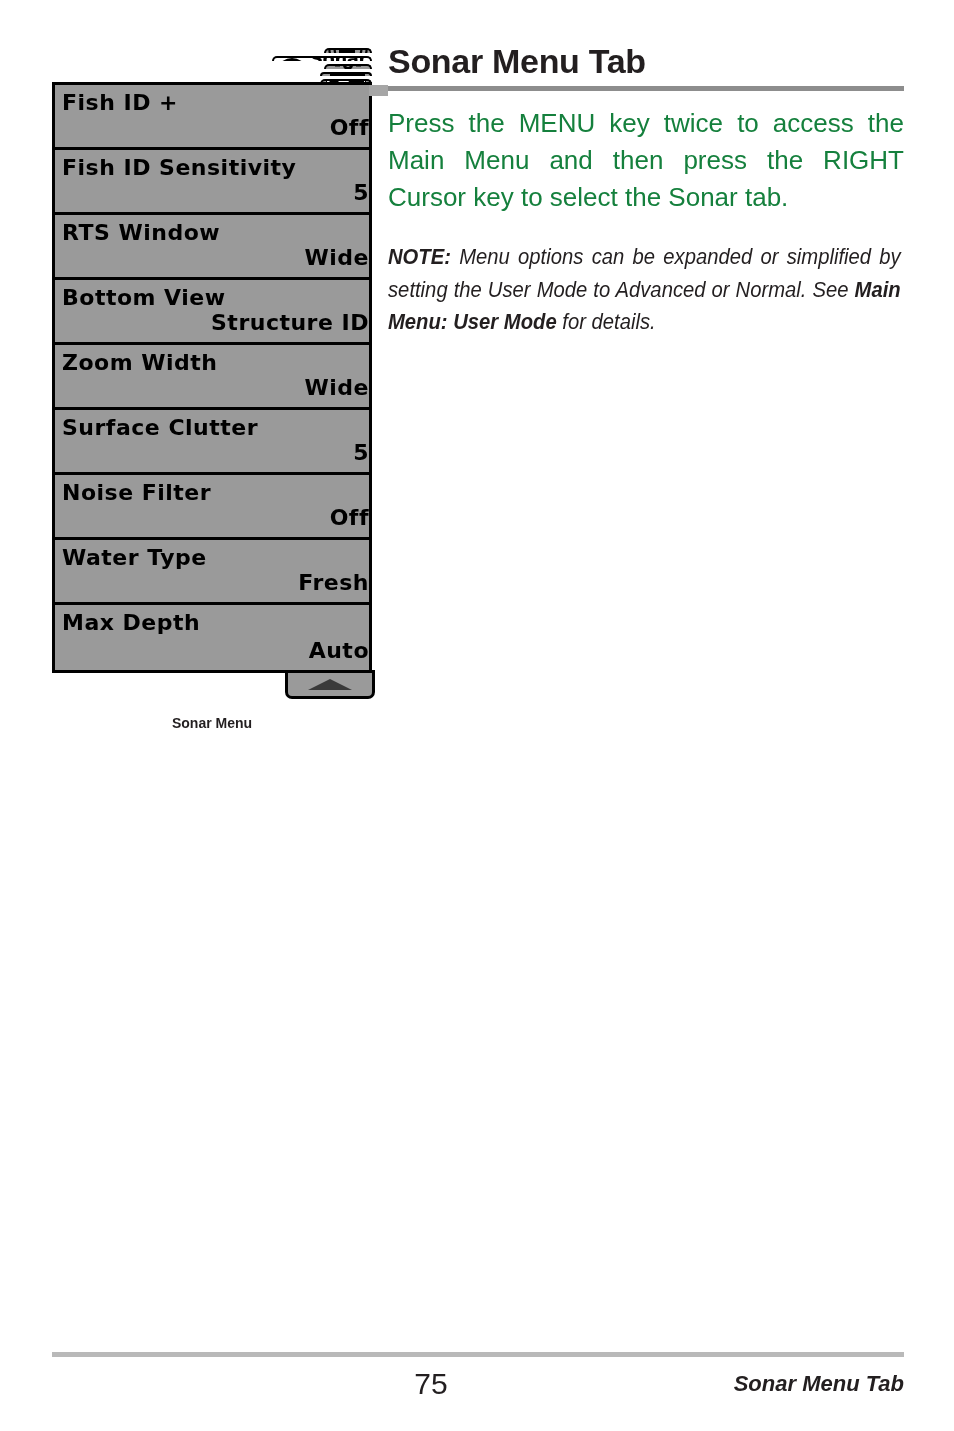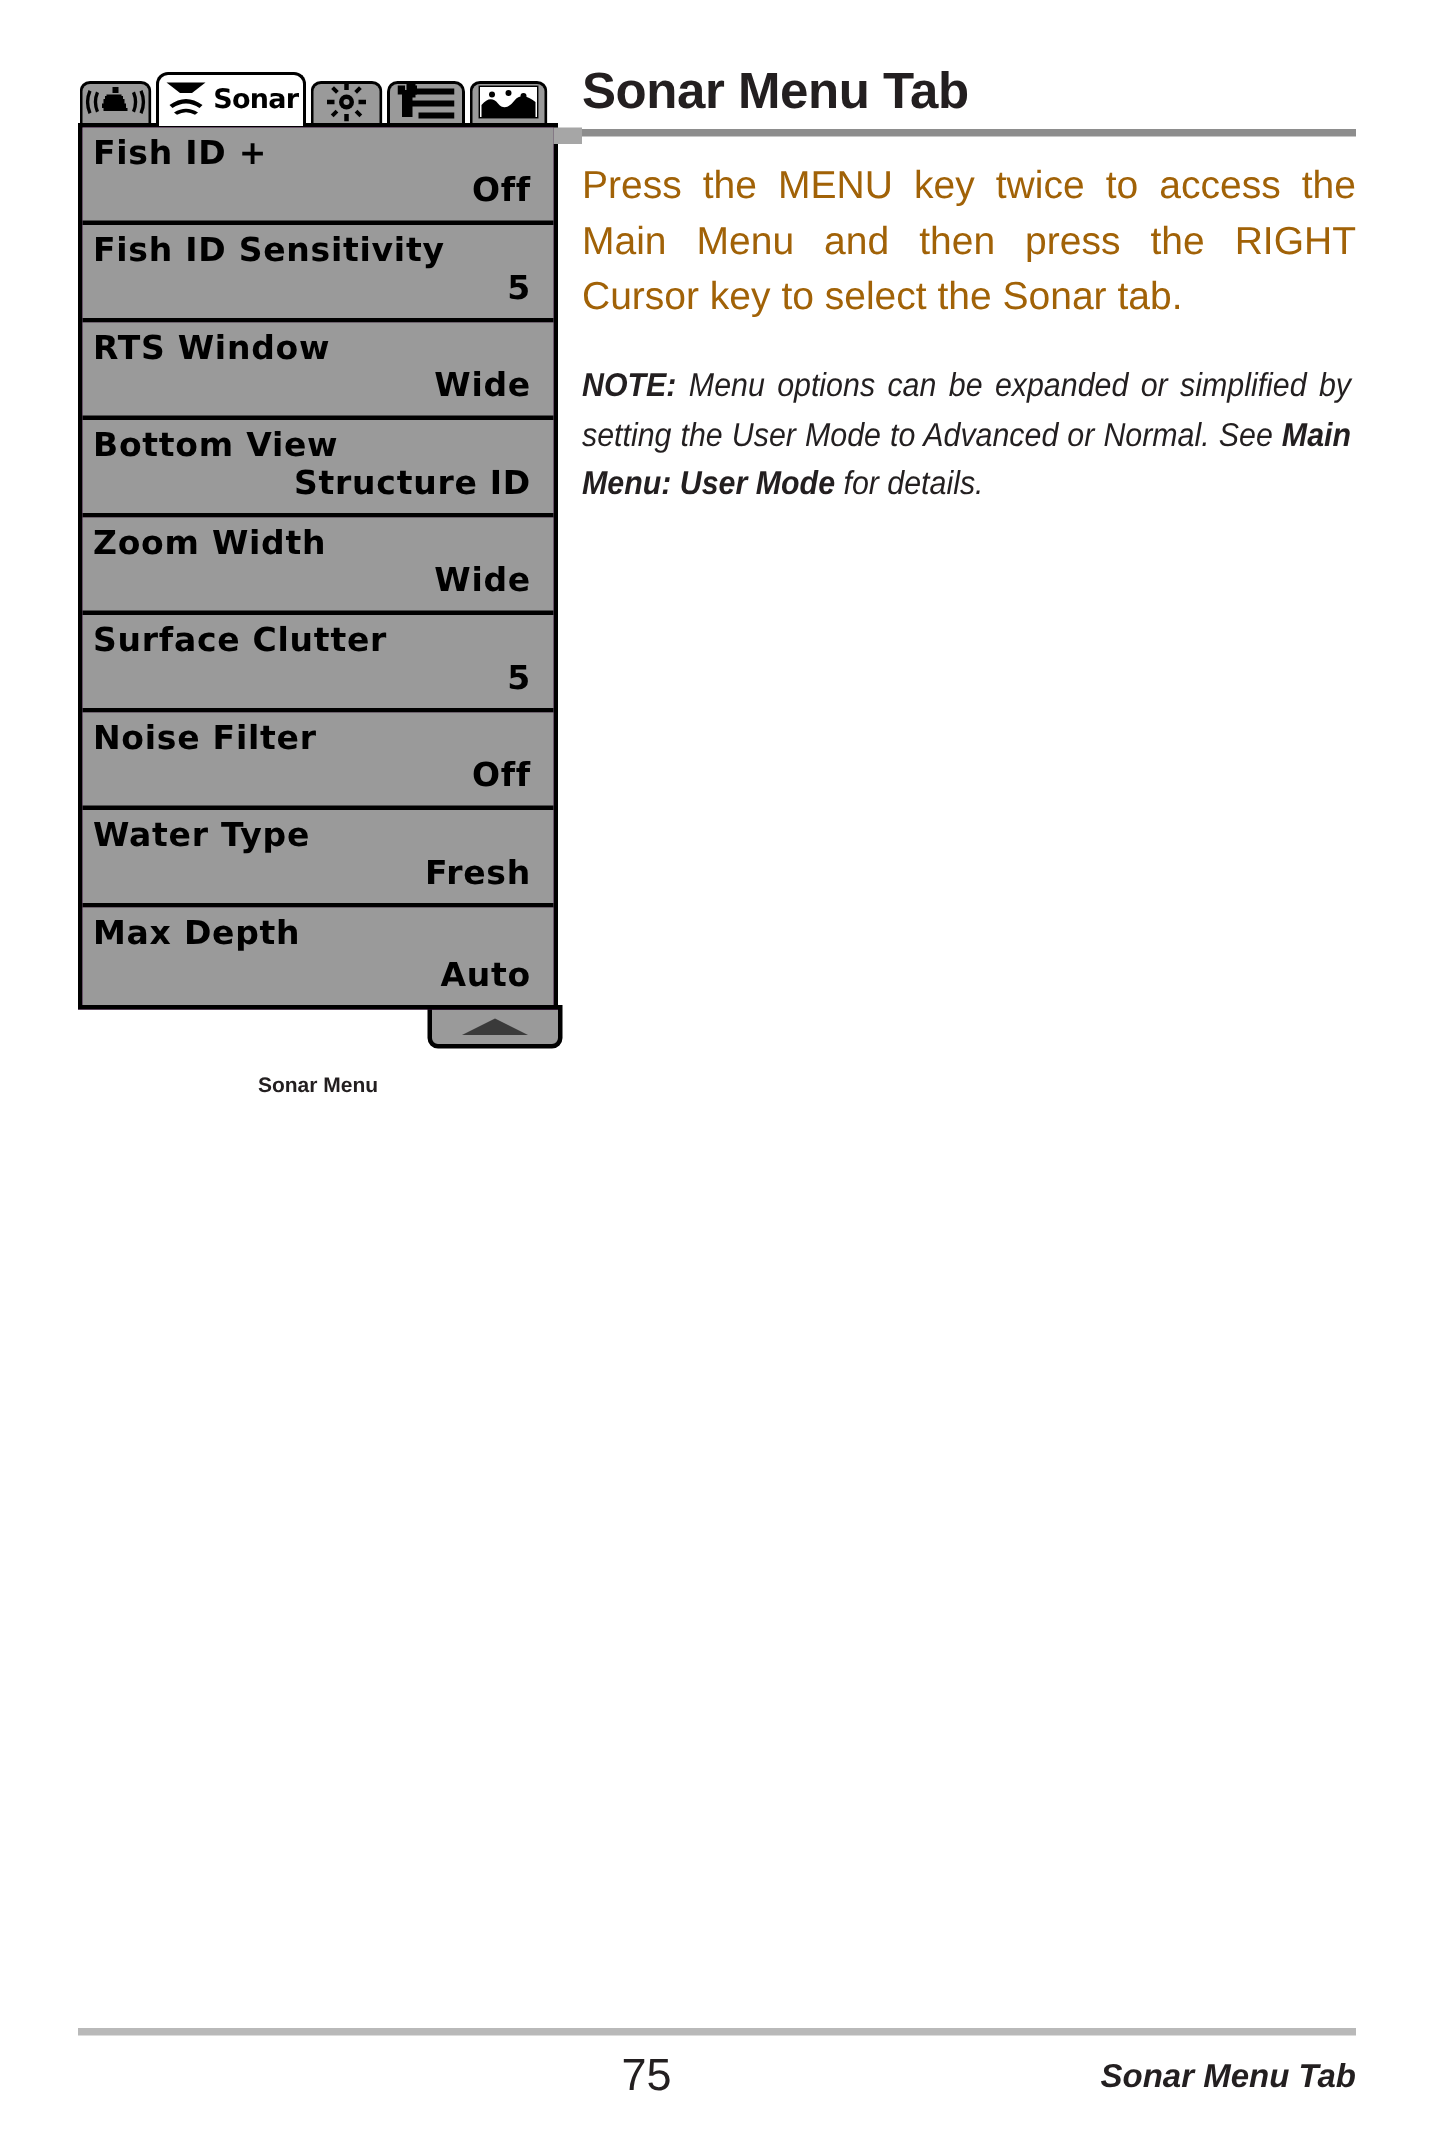--- a/index.html
+++ b/index.html
@@ -21,20 +21,21 @@
   
   .left-col { position: absolute; left: 52px; top: 48px; width: 320px; }
 
   .tabbar {
     position: relative;
     height: 36px;
     display: flex;
     align-items: flex-end;
     gap: 3px;
     padding-left: 1px;
+    flex-direction: column;
   }
   .tab {
     width: 48px;
     height: 30px;
     background: #9a9a9a;
     border: 2px solid #000;
     border-radius: 7px 7px 0 0;
     border-bottom: none;
     display: flex;
     align-items: center;
@@ -90,21 +91,21 @@
   .menu-row .mvalue {
     font-family: "DejaVu Sans", sans-serif;
     font-weight: bold;
     font-size: 22px;
     color: #000;
     line-height: 1;
     letter-spacing: 0.5px;
     position: absolute;
   }
   .menu-row .mlabel { left: 7px; top: 7px; }
-  .menu-row .mvalue { right: 15px; bottom: 8px; }
+  .menu-row .mvalue { right: 0; bottom: 8px; }
 
   .menu-footer {
     position: relative;
     height: 26px;
     background: #ffffff;
   }
   .scroll-tab {
     position: absolute;
     right: -3px;
     top: -3px;
@@ -150,21 +151,21 @@
     background: #8d8d8d;
     margin-top: 6px;
     margin-bottom: 14px;
   }
   p.body {
     margin: 0;
     font-family: "Liberation Sans", sans-serif;
     font-size: 26px;
     line-height: 1.42;
     text-align: justify;
-    color: #a16207;
+    color: #15803d;
   }
   p.note {
     margin: 26px 0 0 0;
     font-family: "Liberation Sans", sans-serif;
     font-style: italic;
     font-size: 22px;
     line-height: 1.46;
     text-align: justify;
     color: #231f20;
     transform: scaleX(0.92);

